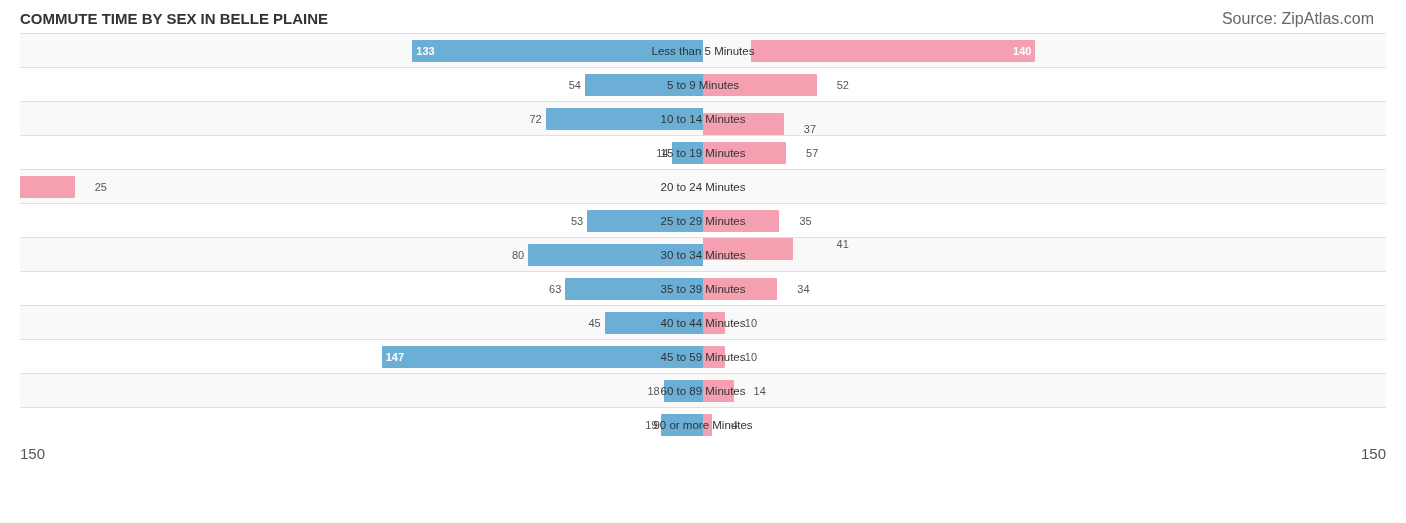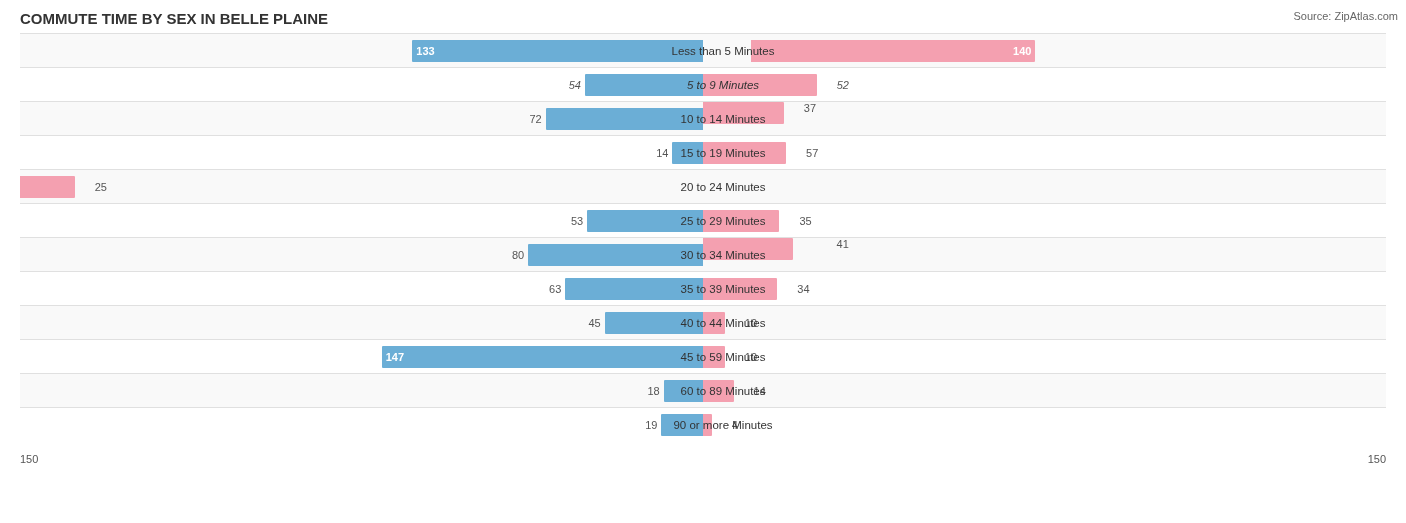--- a/index.html
+++ b/index.html
@@ -19,22 +19,22 @@
     .chart-title {
       font-size: 15px;
       font-weight: bold;
       text-transform: uppercase;
       color: #333;
       margin-bottom: 6px;
     }
     .source-text {
       position: absolute;
       top: 10px;
-      right: 8px;
-      font-size: 11px;
+      right: 32px;
+      font-size: 16px;
       color: #666;
     }
     .bars-area {
       position: relative;
       width: 100%;
     }
     
     
     
     .row-wrapper {
@@ -65,21 +65,20 @@
     .center-label {
       position: absolute;
       left: 50%;
       transform: translateX(-50%);
       font-size: 11.5px;
       color: #333;
       white-space: nowrap;
       z-index: 2;
       background: transparent;
       text-align: left;
-      margin-left: 20px;
     }
     .male-bar {
       height: 22px;
       background: #6baed6;
       display: flex;
       align-items: center;
       justify-content: flex-start;
       position: relative;
       border-radius: 1px 0 0 1px;
     }
@@ -114,22 +113,22 @@
     }
     .female-bar-label-outside {
       font-size: 11px;
       color: #555;
       margin-left: 20px;
       white-space: nowrap;
     }
     .axis-labels {
       display: flex;
       justify-content: space-between;
-      margin-top: 12px;
-      font-size: 11px;
+      margin-top: 4px;
+      font-size: 15px;
       color: #555;
     }
     .legend {
       display: flex;
       justify-content: center;
       align-items: center;
       gap: 20px;
       margin-top: 6px;
       font-size: 13px;
       color: #333;
@@ -166,21 +165,21 @@
         </div>
         <div class="center-label">Less than 5 Minutes</div>
         <div class="right-section">
           <div style="display: flex; align-items: center; justify-content: flex-start; width: 100%; height: 100%; padding-left: 48px;">
             <div class="female-bar" style="width: 44.8%;">
               <span class="female-bar-label">140</span>
             </div>
           </div>
         </div>
       </div>
-      <div class="row-wrapper" style="position: relative; font-style: italic;">
+      <div class="row-wrapper" style="position: relative;">
         <div class="left-section">
           <div style="display: flex; align-items: center; justify-content: flex-end; width: 100%; height: 100%;">
             <span class="male-bar-label-outside">54</span>
             <div class="male-bar" style="width: 17.28%;"></div>
           </div>
         </div>
         <div class="center-label">5 to 9 Minutes</div>
         <div class="right-section">
           <div style="display: flex; align-items: center; justify-content: flex-start; width: 100%; height: 100%;">
             <div class="female-bar" style="width: 16.64%;"></div>
@@ -190,21 +189,21 @@
       </div>
       <div class="row-wrapper" style="position: relative;">
         <div class="left-section">
           <div style="display: flex; align-items: center; justify-content: flex-end; width: 100%; height: 100%;">
             <span class="male-bar-label-outside">72</span>
             <div class="male-bar" style="width: 23.04%;"></div>
           </div>
         </div>
         <div class="center-label">10 to 14 Minutes</div>
         <div class="right-section">
-          <div style="display: flex; align-items: flex-start; justify-content: flex-start; width: 100%; height: 100%;">
+          <div style="display: flex; align-items: flex-end; justify-content: flex-start; width: 100%; height: 100%;">
             <div class="female-bar" style="width: 11.84%;"></div>
             <span class="female-bar-label-outside">37</span>
           </div>
         </div>
       </div>
       <div class="row-wrapper" style="position: relative;">
         <div class="left-section">
           <div style="display: flex; align-items: center; justify-content: flex-end; width: 100%; height: 100%;">
             <span class="male-bar-label-outside">14</span>
             <div class="male-bar" style="width: 4.48%;"></div>

